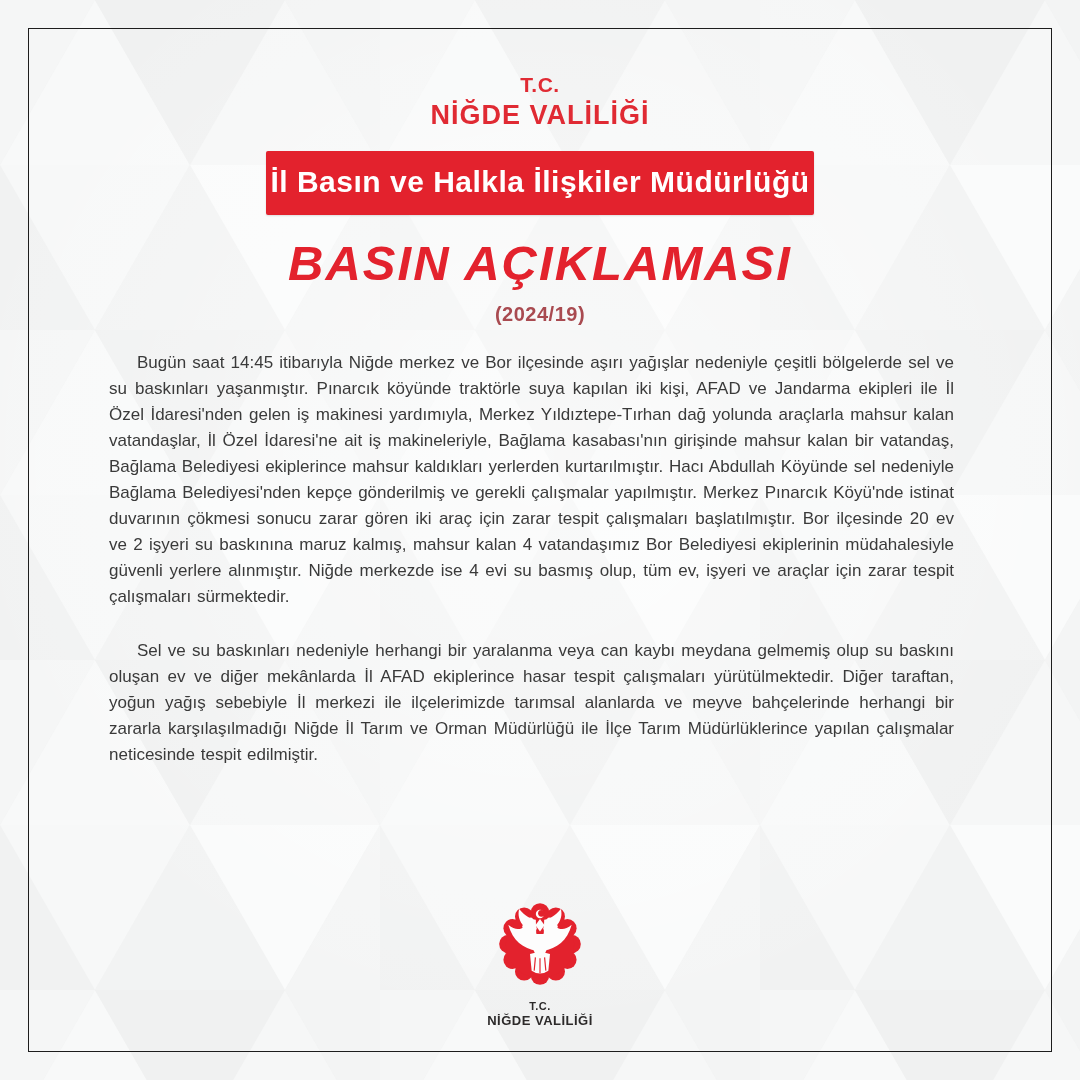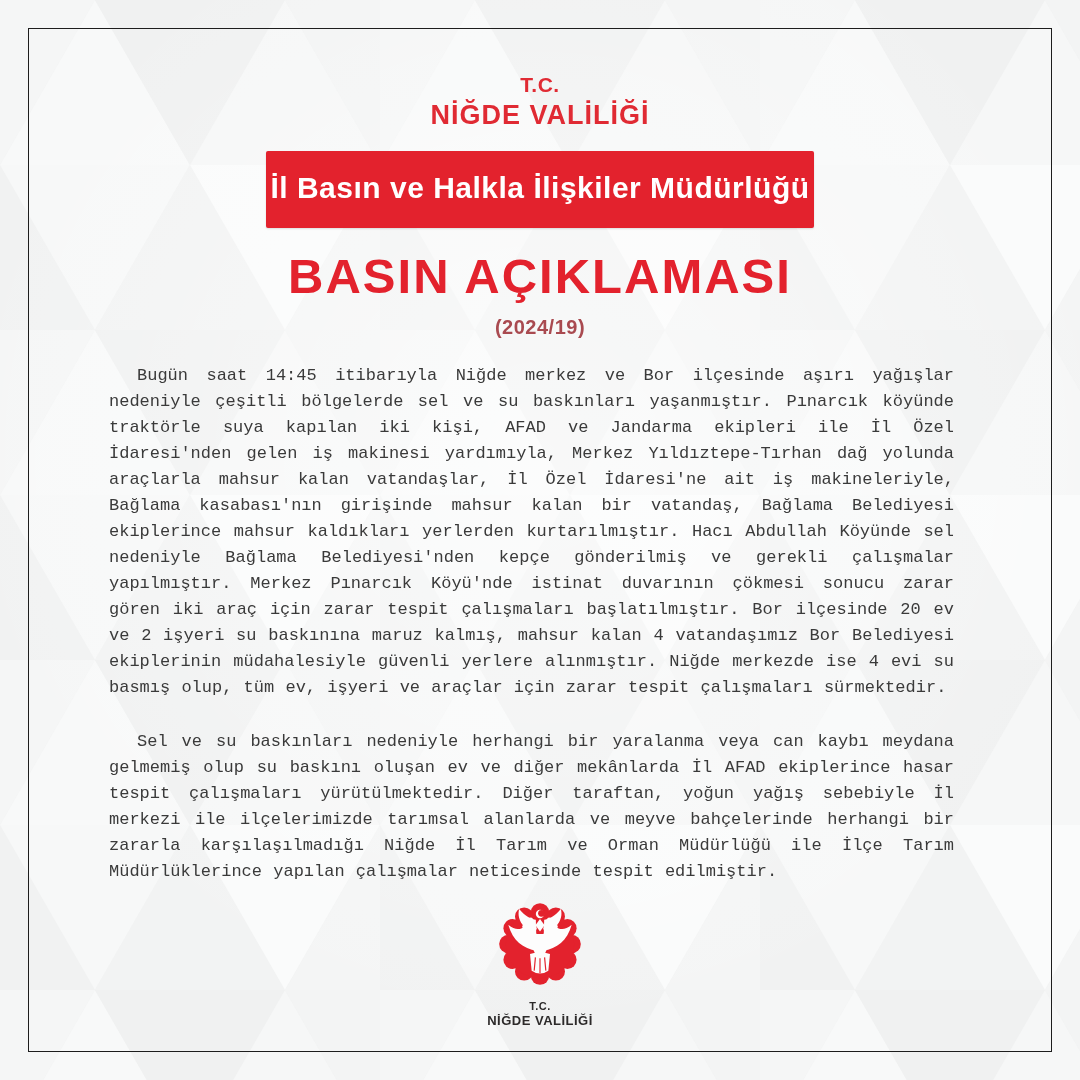--- a/index.html
+++ b/index.html
@@ -37,58 +37,58 @@
     line-height: 1.1;
   }
   .hdr-org {
     margin-top: 5px;
     font-size: 27px; font-weight: bold;
     color: #e02a33; letter-spacing: 1px;
     line-height: 1.1;
   }
   .banner {
     margin: 20px auto 0 auto;
-    width: 548px; height: 77px;
+    width: 548px; height: 64px;
     background: #e3222d;
     border-radius: 2px;
     display: flex; align-items: center; justify-content: center;
     box-shadow: 0 1px 2px rgba(0,0,0,0.12);
   }
   .banner span {
     color: #ffffff;
     font-size: 30px; font-weight: bold;
     letter-spacing: 0.5px;
     line-height: 1;
     padding-bottom: 2px;
   }
   .doc-title {
     margin: 24px 0 0 0;
     font-size: 49px; font-weight: bold;
     color: #e3222d; letter-spacing: 2px;
     line-height: 1;
+    font-style: italic;
   }
   .doc-ref {
     margin-top: 16px;
     font-size: 20px; font-weight: bold;
     color: #a94a50; letter-spacing: 0.5px;
     line-height: 1;
   }
   .body-text {
     width: 862px;
     margin: 26px auto 0 auto;
     text-align: justify;
     color: #3a3a3a;
     font-size: 17px;
     line-height: 26px;
   }
   .body-text p {
     margin: 0 17px 28px 0;
     text-indent: 28px;
     word-spacing: 1px;
-    font-family: Liberation Mono, monospace;
   }
   .body-text p.closing {
     text-align: left;
     margin-bottom: 0;
   }
   .footer {
     position: absolute;
     left: 0; right: 0; bottom: 22px;
     text-align: center;
   }

